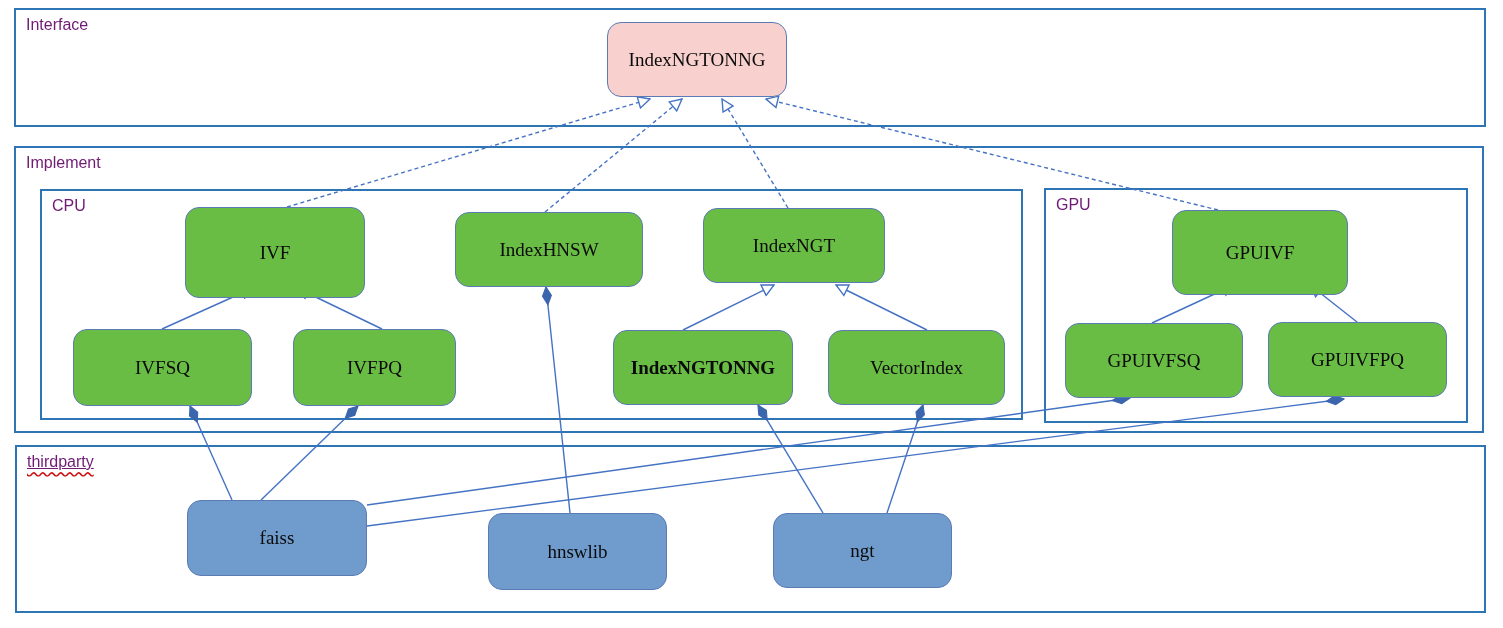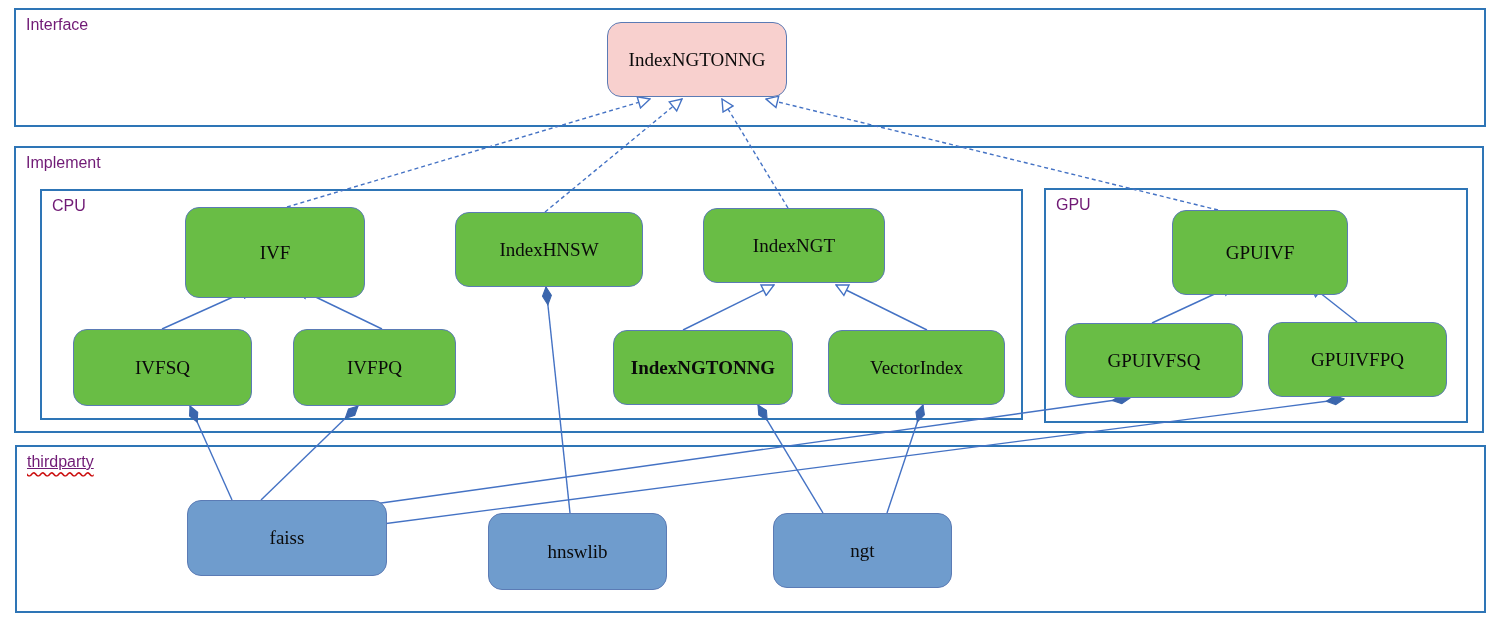--- a/index.html
+++ b/index.html
@@ -97,18 +97,18 @@
       <div class="node class" style="left: 185px; top: 207px; width: 180px; height: 91px;">IVF</div>
       <div class="node class" style="left: 455px; top: 212px; width: 188px; height: 75px;">IndexHNSW</div>
       <div class="node class" style="left: 703px; top: 208px; width: 182px; height: 75px;">IndexNGT</div>
       <div class="node class" style="left: 73px; top: 329px; width: 179px; height: 77px;">IVFSQ</div>
       <div class="node class" style="left: 293px; top: 329px; width: 163px; height: 77px;">IVFPQ</div>
       <div class="node class" style="left: 613px; top: 330px; width: 180px; height: 75px; font-weight: bold;">IndexNGTONNG</div>
       <div class="node class" style="left: 828px; top: 330px; width: 177px; height: 75px;">VectorIndex</div>
       <div class="node class" style="left: 1172px; top: 210px; width: 176px; height: 85px;">GPUIVF</div>
       <div class="node class" style="left: 1065px; top: 323px; width: 178px; height: 75px;">GPUIVFSQ</div>
       <div class="node class" style="left: 1268px; top: 322px; width: 179px; height: 75px;">GPUIVFPQ</div>
-      <div class="node thirdparty" style="left: 187px; top: 500px; width: 200px; height: 76px;">faiss</div>
+      <div class="node thirdparty" style="left: 187px; top: 500px; width: 180px; height: 76px;">faiss</div>
       <div class="node thirdparty" style="left: 488px; top: 513px; width: 179px; height: 77px;">hnswlib</div>
       <div class="node thirdparty" style="left: 773px; top: 513px; width: 179px; height: 75px;">ngt</div>
     </div>
 
 </div>
 
 </body></html>

